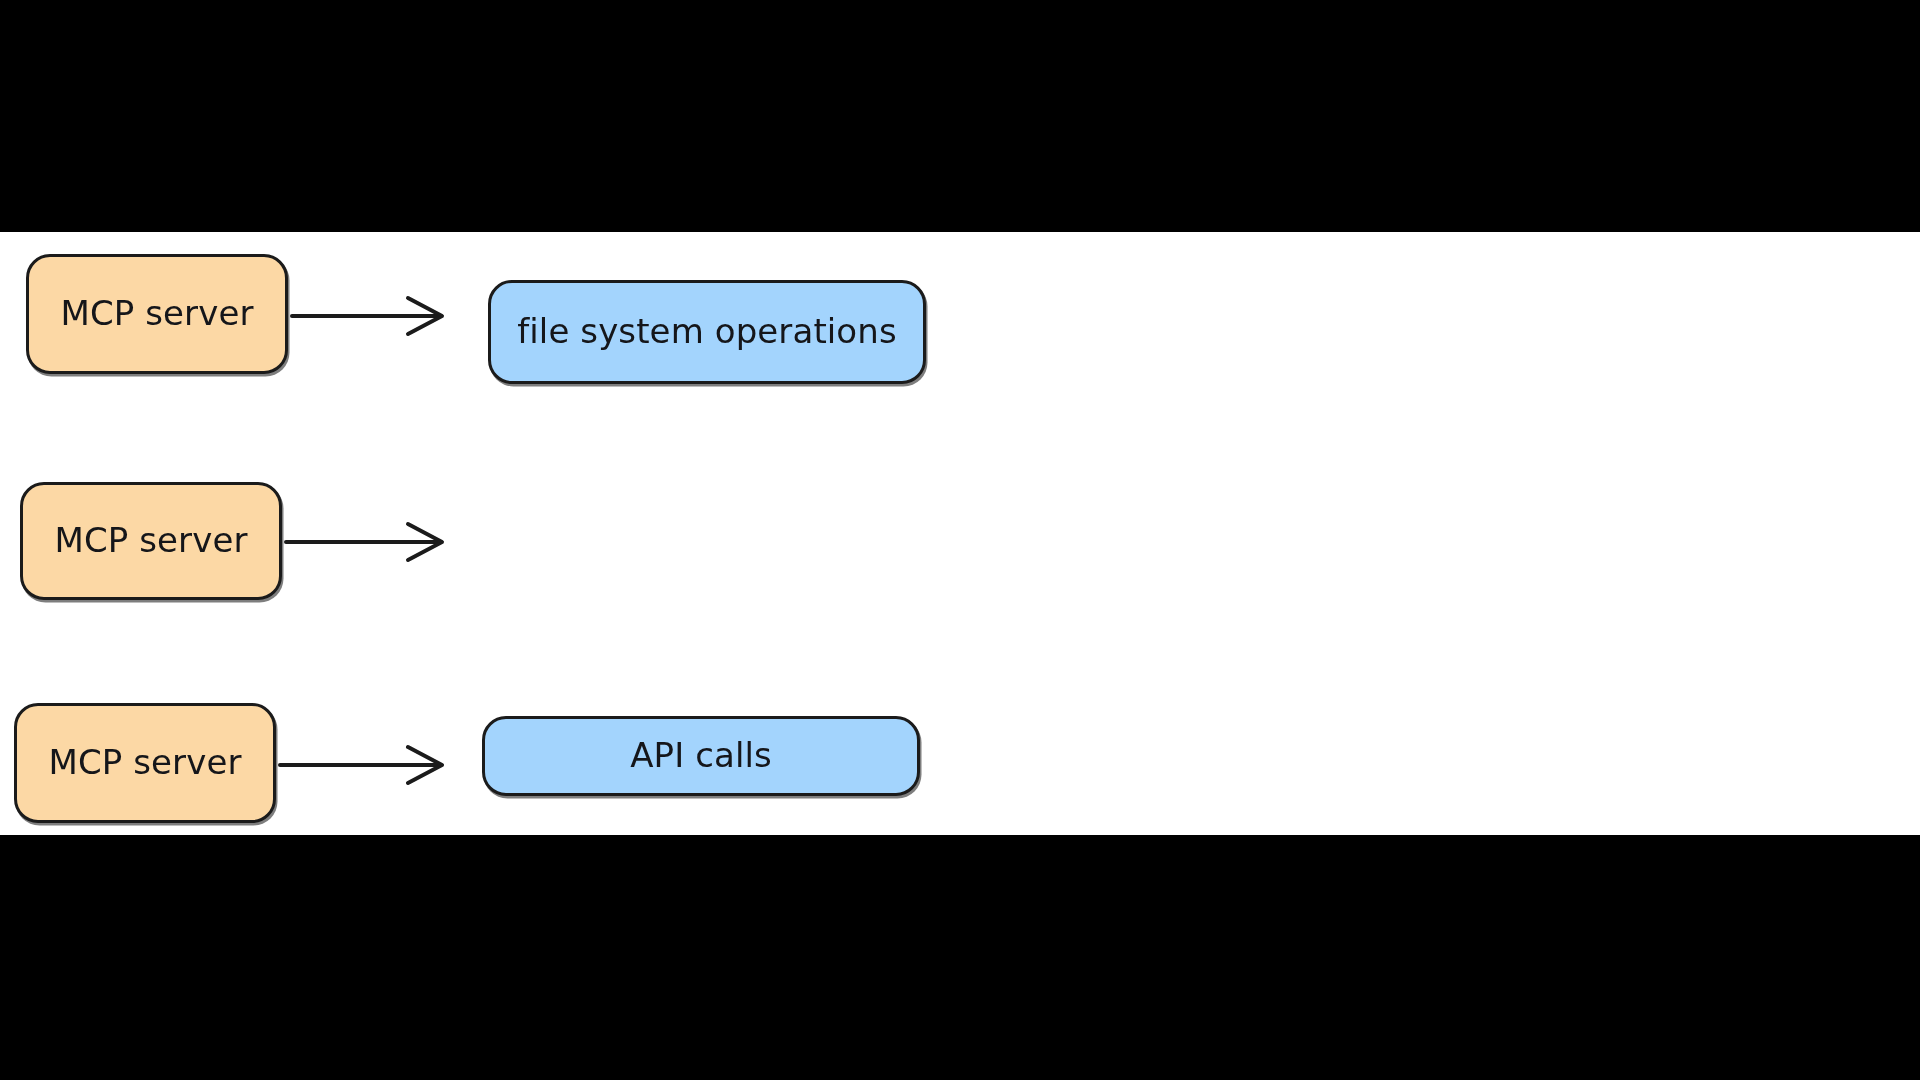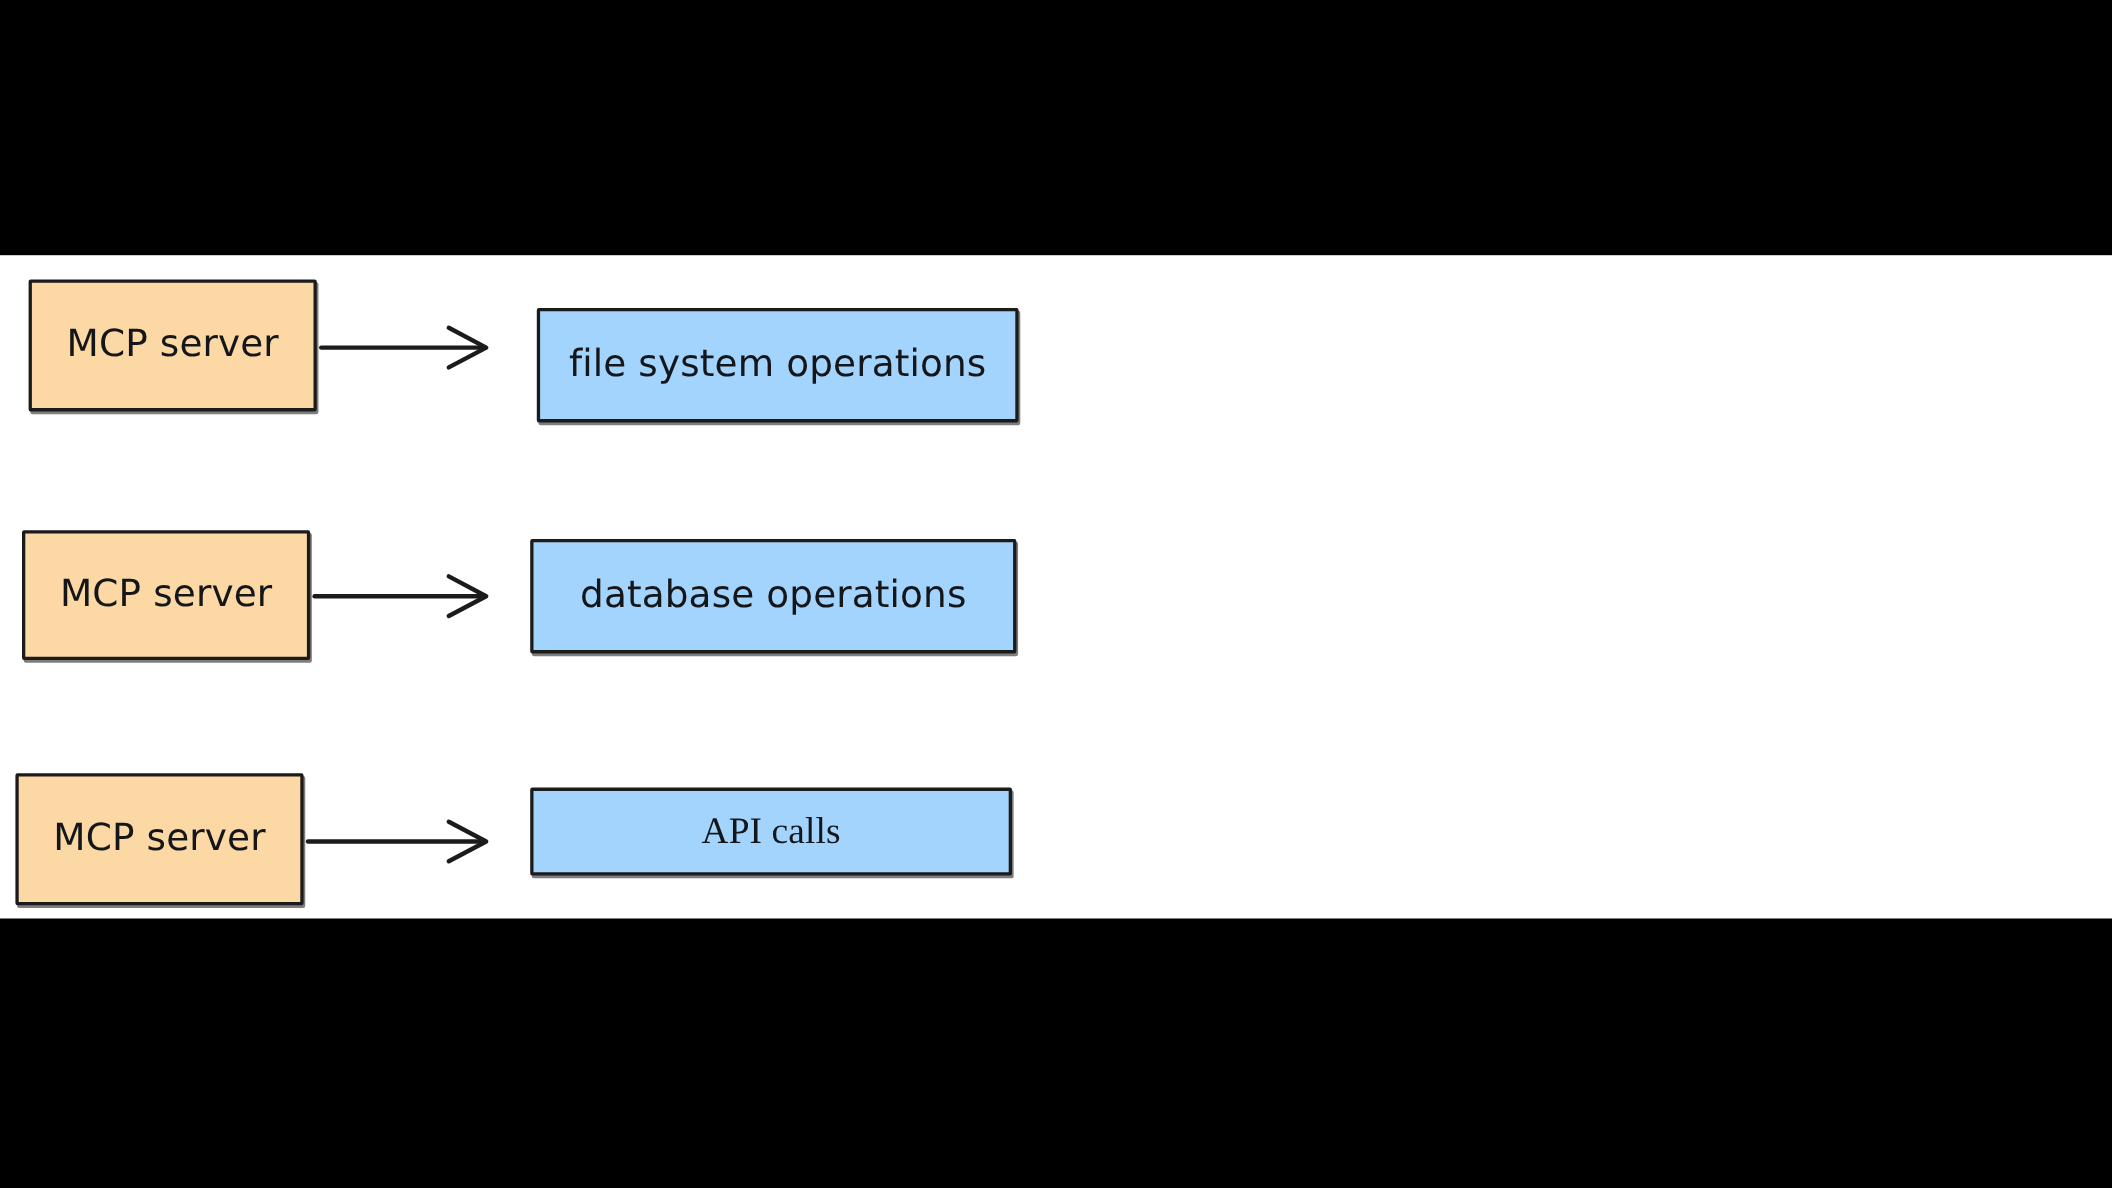--- a/index.html
+++ b/index.html
@@ -29,21 +29,21 @@
     height: 603px;
     background: #ffffff;
   }
   .node {
     position: absolute;
     box-sizing: border-box;
     display: flex;
     align-items: center;
     justify-content: center;
     border: 3.5px solid #1b1b1b;
-    border-radius: 2px;
+    border-radius: 24px;
     color: #15161a;
     font-size: 34px;
     line-height: 1.1;
     letter-spacing: 0.1px;
     white-space: nowrap;
     text-align: center;
     box-shadow: 1.5px 2.5px 0 rgba(20,20,20,0.55);
   }
   .node.source {
     background: #fcd8a5;
@@ -97,33 +97,30 @@
       <span class="label">MCP server</span>
     </div>
 
     <div class="edge" style="left:282px; top:288px; width:186px; height:44px;">
       <svg width="186" height="44" viewBox="0 0 186 44">
         <path d="M 4 22 L 156 22"></path>
         <path d="M 126 4 L 160 22 L 126 40"></path>
       </svg>
     </div>
 
-    <div class="node target" style="left:458px; top:258px; width:442px; height:104px;">
-      <span class="label">database operations</span>
-    </div>
 
     <div class="node source" style="left:14px; top:471px; width:262px; height:120px;">
       <span class="label">MCP server</span>
     </div>
 
     <div class="edge" style="left:276px; top:511px; width:192px; height:44px;">
       <svg width="192" height="44" viewBox="0 0 192 44">
         <path d="M 4 22 L 162 22"></path>
         <path d="M 132 4 L 166 22 L 132 40"></path>
       </svg>
     </div>
 
-    <div class="node target" style="left:458px; top:484px; width:438px; height:80px;font-family:Liberation Serif, serif;">
+    <div class="node target" style="left:458px; top:484px; width:438px; height:80px;">
       <span class="label">API calls</span>
     </div>
 
   </div>
 </div>
 
 </body></html>

